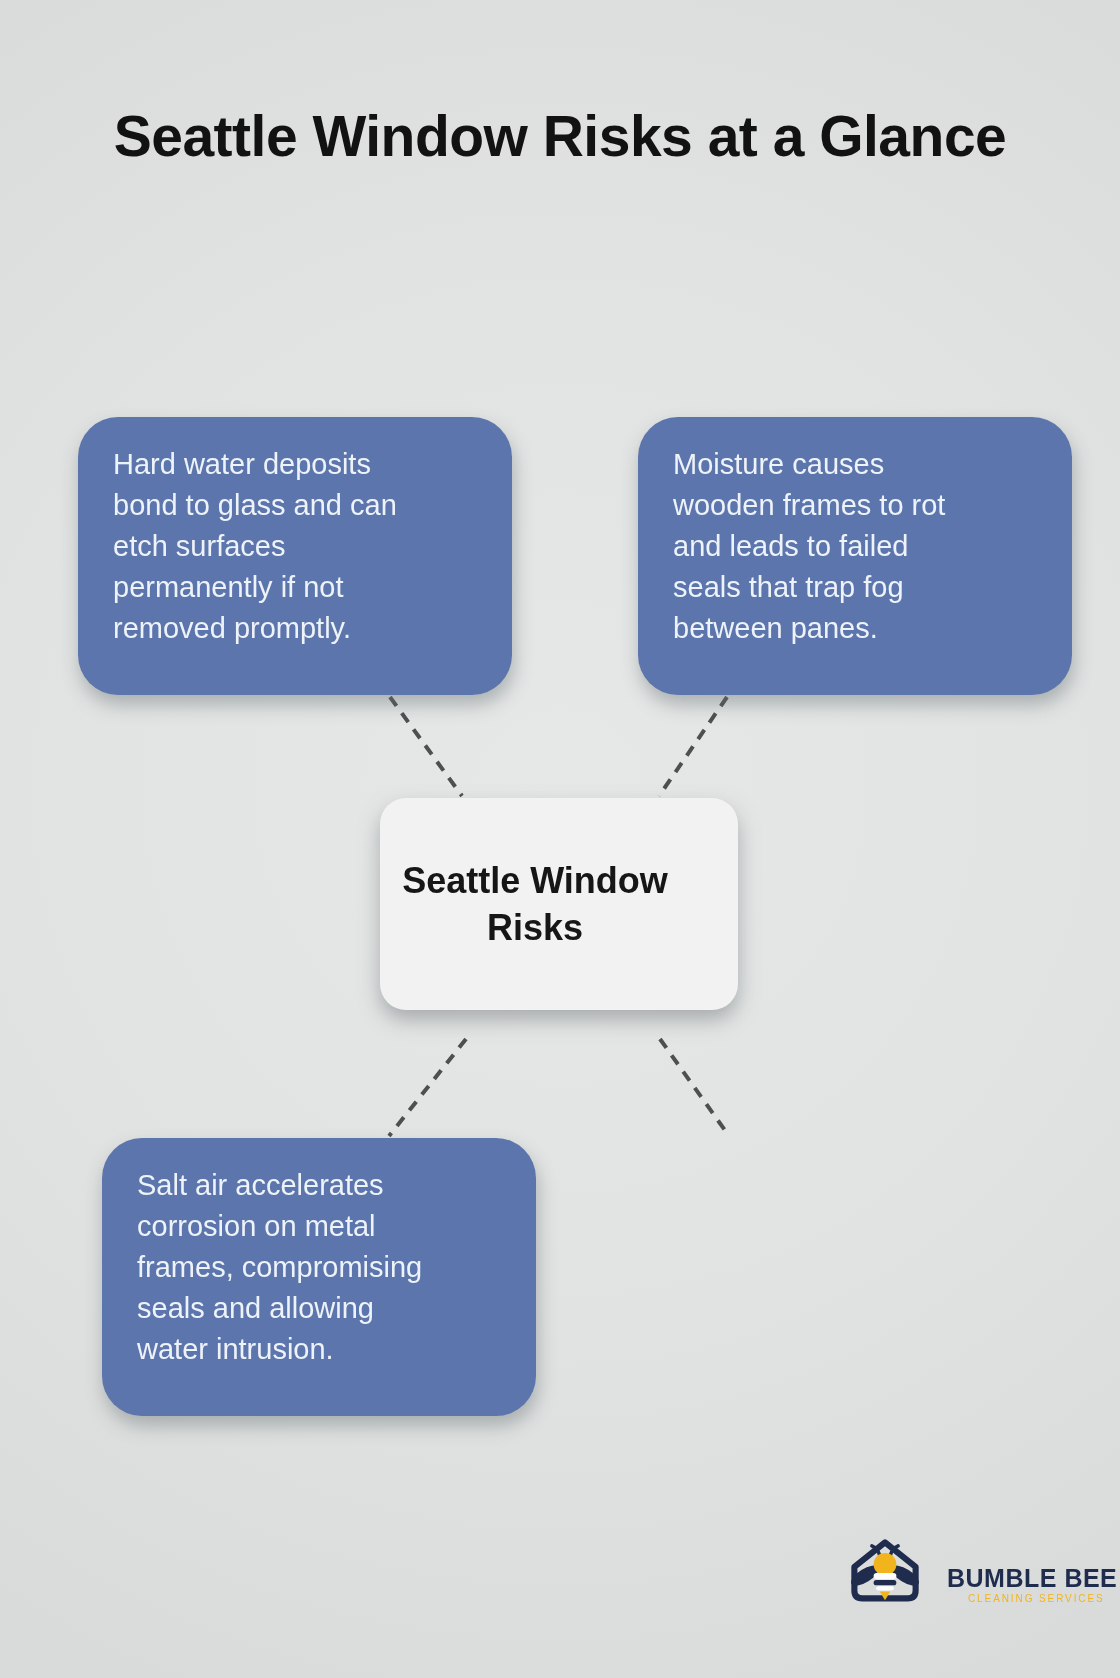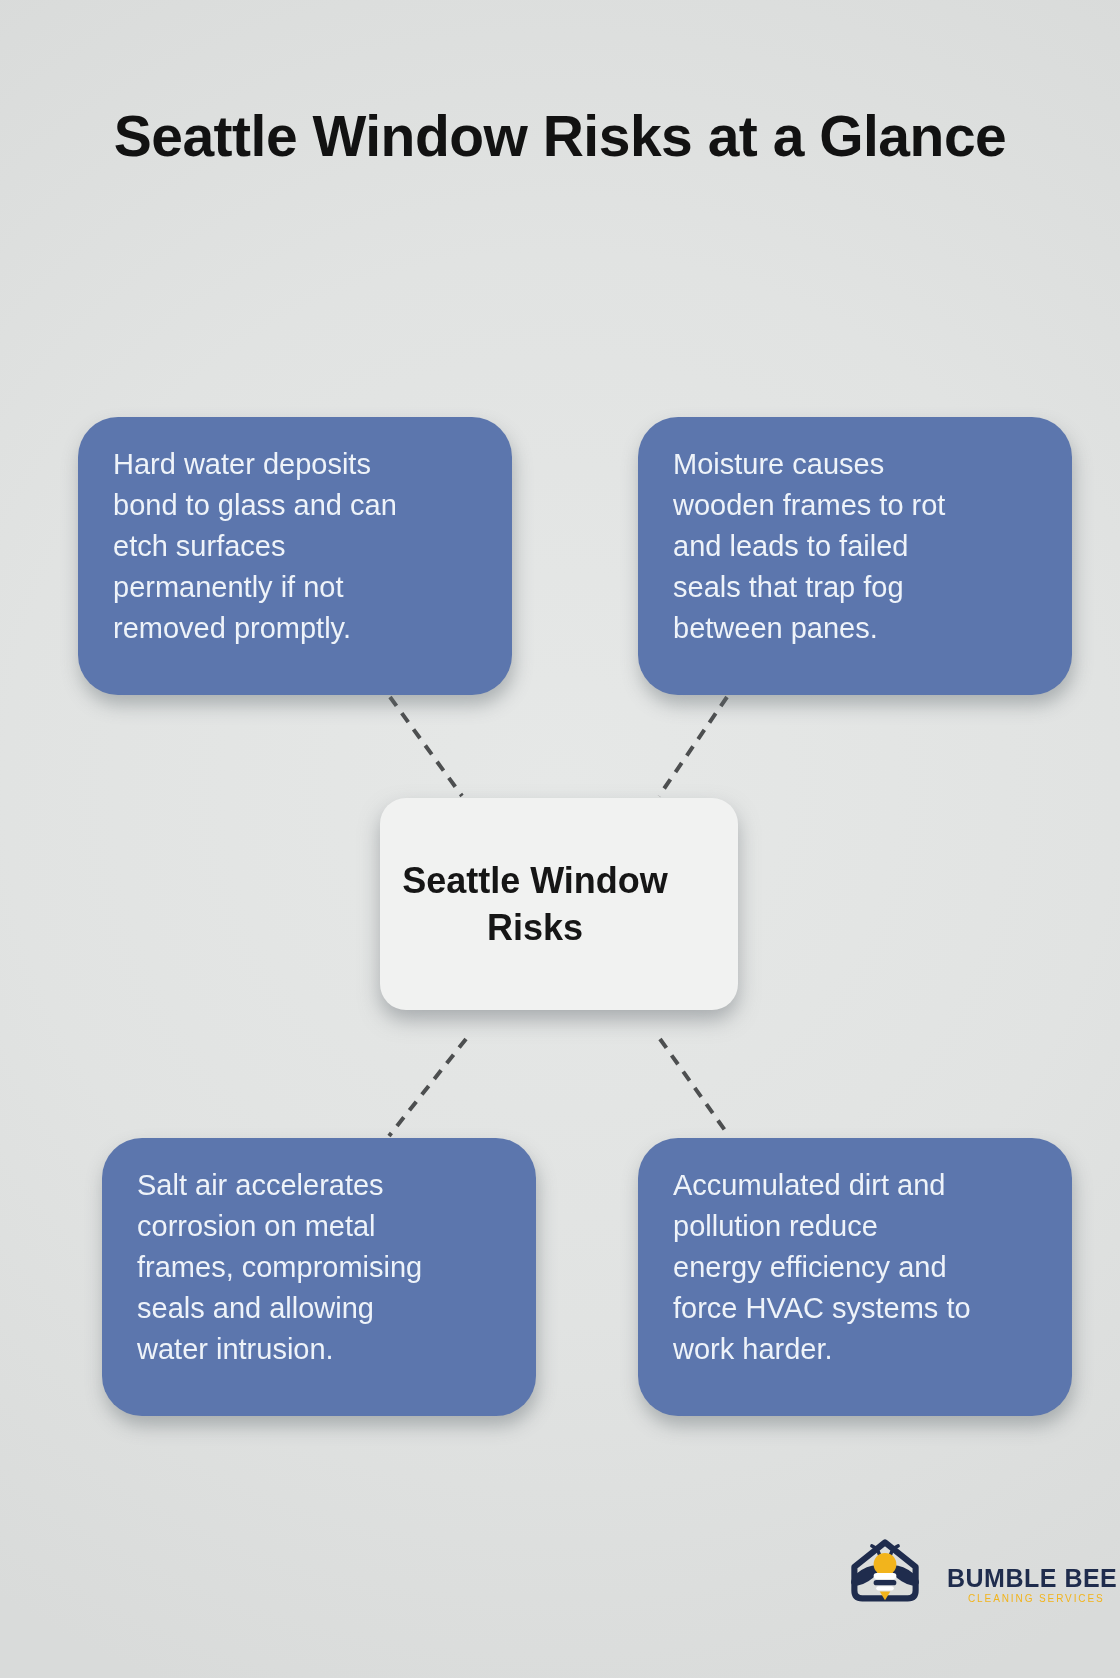--- a/index.html
+++ b/index.html
@@ -165,27 +165,20 @@
   </div>
 
   <div class="card card-bl">
     <div class="card-text">Salt air accelerates
 corrosion on metal
 frames, compromising
 seals and allowing
 water intrusion.</div>
   </div>
 
-  <div class="card card-br">
-    <div class="card-text">Accumulated dirt and
-pollution reduce
-energy efficiency and
-force HVAC systems to
-work harder.</div>
-  </div>
 
   <div class="logo">
     <svg class="logo-icon" width="84" height="72" viewBox="0 0 96 82" aria-hidden="true">
       <path d="M48 6 L83 34 V61 Q83 70 74 70 H22 Q13 70 13 61 V34 Z" fill="none" stroke="#1f2c4d" stroke-width="7" stroke-linejoin="round" stroke-linecap="round"></path>
       <path d="M42 21 Q40 13 33 10" fill="none" stroke="#1f2c4d" stroke-width="4" stroke-linecap="round"></path>
       <path d="M54 21 Q56 13 63 10" fill="none" stroke="#1f2c4d" stroke-width="4" stroke-linecap="round"></path>
       <ellipse cx="25" cy="44" rx="18" ry="7.5" fill="#1f2c4d" transform="rotate(-32 25 44)"></ellipse>
       <ellipse cx="71" cy="44" rx="18" ry="7.5" fill="#1f2c4d" transform="rotate(32 71 44)"></ellipse>
       <circle cx="48" cy="31" r="13" fill="#f2b41c"></circle>
       <rect x="35" y="41" width="26" height="7" rx="3.5" fill="#ffffff"></rect>

